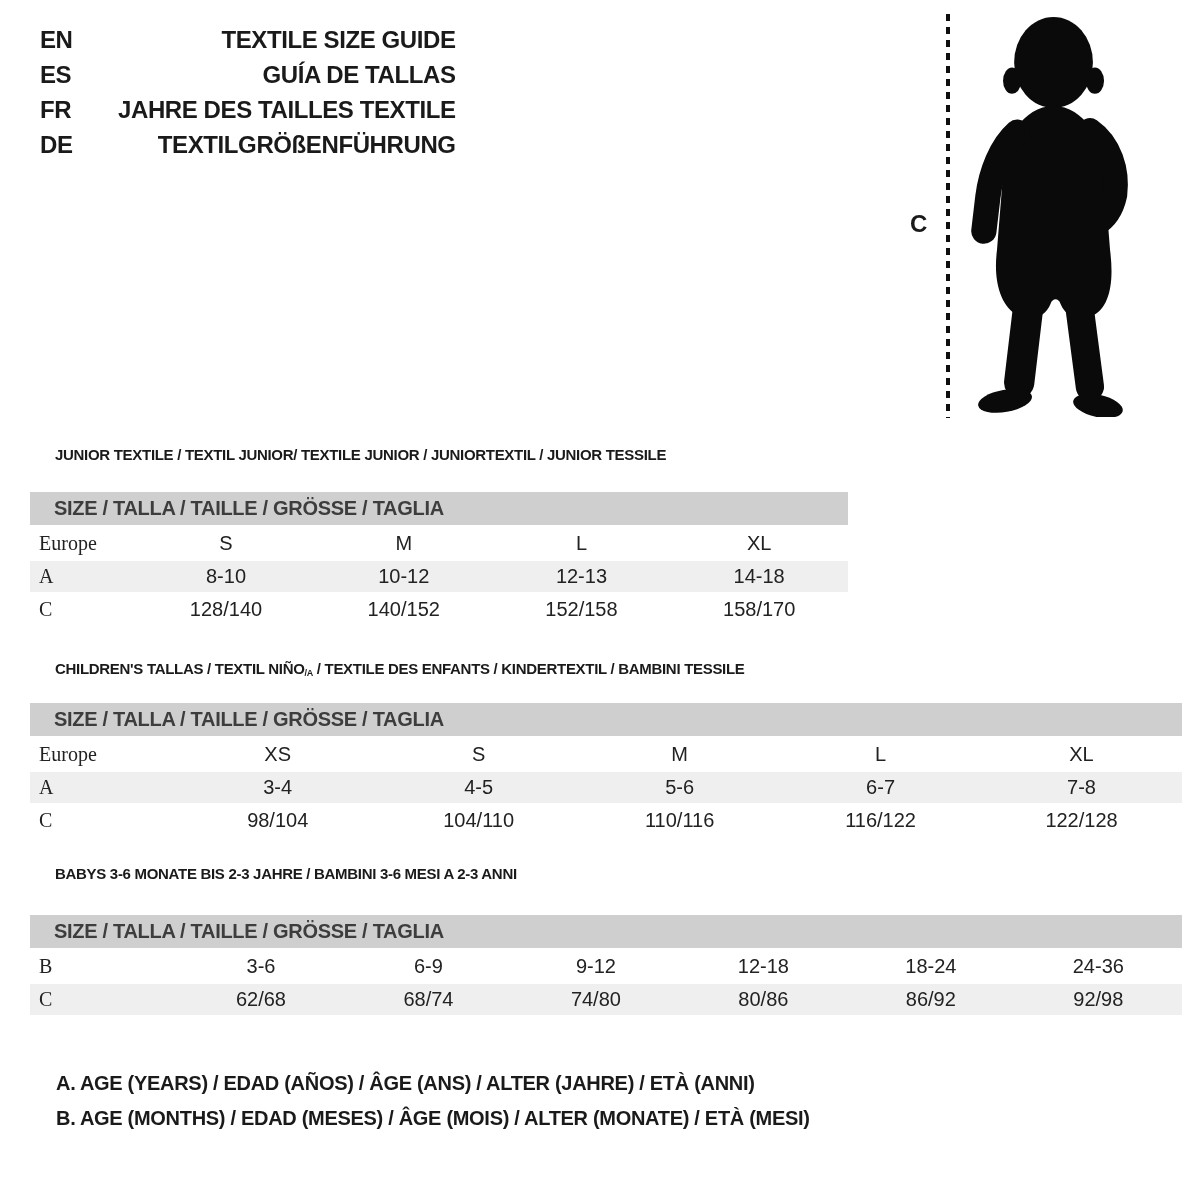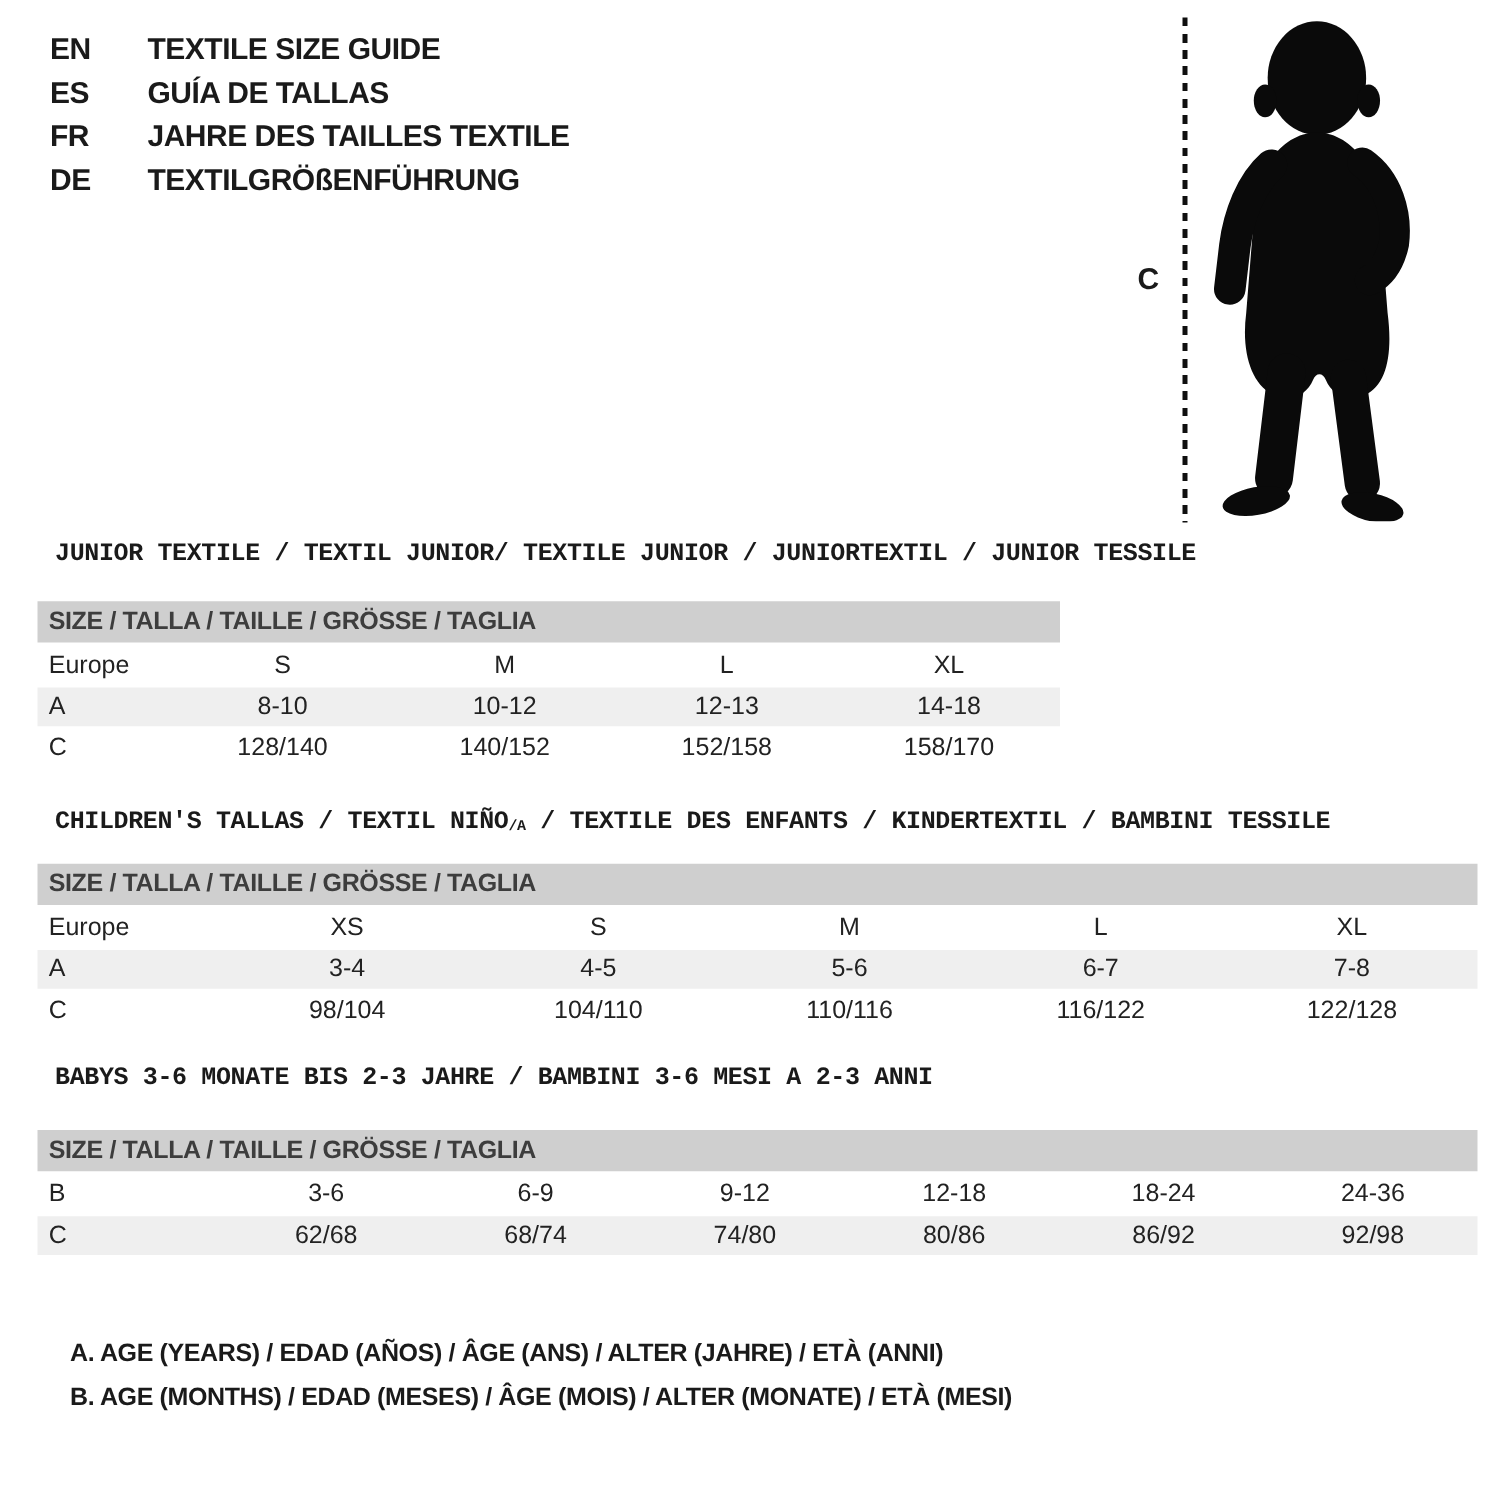--- a/index.html
+++ b/index.html
@@ -7,58 +7,58 @@
     position:relative;
     width:1200px;height:1200px;
     background:#fff;
     overflow:hidden;
     font-family:"Liberation Sans", sans-serif;
     color:var(--text,#1a1a1a);
     -webkit-font-smoothing:antialiased;
   }
   
   .lang-list{position:absolute;top:26px;left:40px;}
-  .lang-row{display:flex;align-items:baseline;height:35px;}
+  .lang-row{display:flex;align-items:baseline;height:35px;justify-content:space-between;}
   .lang-code,.lang-title{
     font-weight:700;font-size:24px;letter-spacing:-0.4px;
     color:var(--text,#1a1a1a);white-space:nowrap;
   }
   .lang-code{width:78px;flex:0 0 78px;}
   
   .measure-line{
     position:absolute;left:946px;top:14px;width:4px;height:404px;
     background:repeating-linear-gradient(to bottom,#0f0f0f 0 7px,transparent 7px 13px);
   }
   .measure-label{position:absolute;left:910px;top:210px;font-size:24px;font-weight:700;}
   .silhouette{position:absolute;left:962px;top:13px;width:178px;height:404px;}
   
   .tbl-section{position:absolute;left:30px;}
   .sec-junior{top:428px;width:818px;}
   .sec-children{top:642px;width:1152px;}
   .sec-babies{top:845px;width:1152px;}
   .sec-title{
-    margin:4px;padding-left:10px;
-    font-size:20px;font-weight:700;letter-spacing:-0.3px;line-height:24px;
-    color:var(--text,#1a1a1a);white-space:nowrap;font-family:Liberation Mono, monospace;
+    margin:15px;padding-left:10px;
+    font-size:15px;font-weight:700;letter-spacing:-0.3px;line-height:24px;
+    color:var(--text,#1a1a1a);white-space:nowrap;
   }
   .sec-junior .sec-title{margin-bottom:25px;}
   .sec-children .sec-title{margin-bottom:20px;}
   .sec-babies .sec-title{line-height:28px;margin-bottom:27px;}
   .sub{font-size:0.6em;position:relative;top:0.18em;font-weight:700;}
   .size-bar{
-    height:33px;line-height:33px;padding-left:9px;
+    height:33px;line-height:33px;padding-left:24px;
     background:var(--bar-gray,#cfcfcf);
     color:#3d3d3d;font-size:20px;font-weight:700;letter-spacing:-0.3px;
     margin-bottom:3px;
   }
   .tbl{width:100%;}
   .row{display:flex;align-items:center;height:31px;margin-top:2px;font-size:20px;}
   .row.shaded{background:var(--row-alt,#efefef);}
   .cell{flex:1;text-align:center;color:#222;}
-  .cell.label{flex:0 0 12%;text-align:left;padding-left:9px;}
+  .cell.label{flex:0 0 12%;text-align:left;padding-left:9px;font-family:Liberation Serif, serif;}
   
   .legend{position:absolute;top:1066px;left:56px;}
   .legend-line{
     font-size:20px;font-weight:700;letter-spacing:-0.3px;line-height:35px;
     color:var(--text,#1a1a1a);white-space:nowrap;
   }
 </style>
 </head>
 <body>
 

